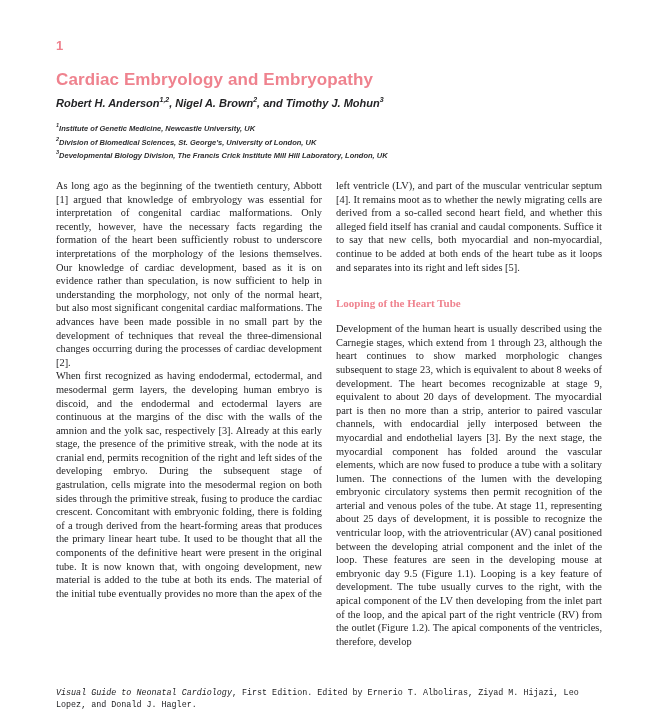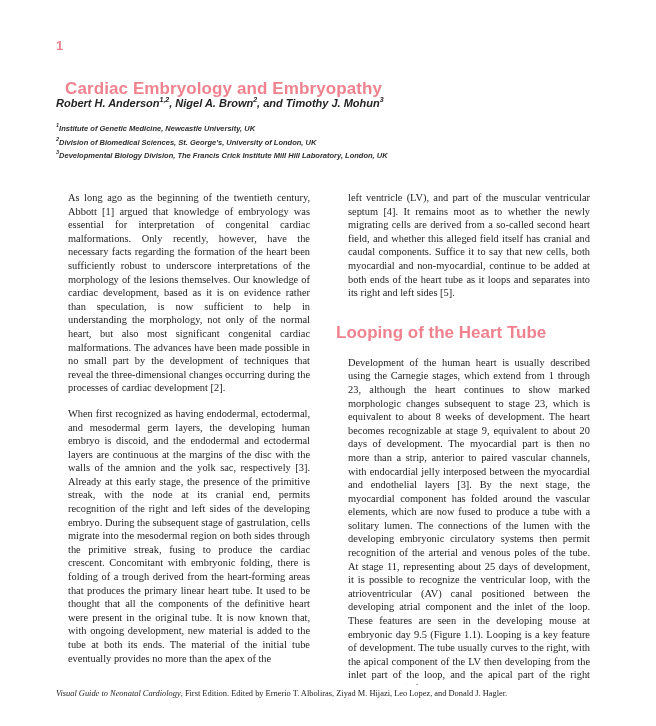--- a/index.html
+++ b/index.html
@@ -11,21 +11,21 @@
     color:#1d1d1f;
     overflow:hidden;
   }
   .chapter-num {
     position:absolute; left:56px; top:38px;
     font-family:"Liberation Sans","DejaVu Sans",sans-serif;
     font-weight:bold; font-size:13px;
     color:var(--accent,#ef828e);
   }
   .chapter-title {
-    position:absolute; left:56px; top:70px; margin:9px;
+    position:absolute; left:56px; top:70px; margin:0;
     font-family:"Liberation Sans","DejaVu Sans",sans-serif;
     font-weight:bold; font-size:17px; letter-spacing:0.1px;
     color:var(--accent,#ef828e);
   }
   .authors {
     position:absolute; left:56px; top:96px; margin:0;
     font-family:"Liberation Sans","DejaVu Sans",sans-serif;
     font-style:italic; font-weight:bold; font-size:11px;
     color:#242426;
   }
@@ -38,37 +38,37 @@
   }
   .affiliations p { margin:0; }
   .affiliations sup { font-size:5.5px; }
   .columns {
     position:absolute; left:56px; top:179px;
     width:546px; height:506px;
     display:flex; gap:14px; overflow:hidden;
   }
   .col { width:266px; }
   .body-para {
-    margin:12px;
+    margin:0;
     font-size:10.4px; line-height:13.6px;
     text-align:justify;
     color:#1d1d1f;
   }
   .sec-heading {
-    font-family:Liberation Sans, sans-serif;
-    font-weight:bold; font-size:17px;
+    font-family:Liberation Serif, serif;
+    font-weight:bold; font-size:11px;
     color:var(--accent,#ef828e);
     margin:23px 0 13px 0;
   }
   .col > .sec-heading:first-child { margin-top:0; }
   .footer {
     position:absolute; left:56px; top:688px; width:552px;
     font-size:8.4px; line-height:11.5px; color:#232325;
   }
-  .footer p { margin:0; }
+  .footer p { margin:0;font-family:Liberation Mono, monospace; }
   .footer .book-title { font-style:italic; }
 </style>
 </head>
 <body>
 
 <div class="page">
 
   <header>
     <div class="chapter-num">1</div>
     <h1 class="chapter-title">Cardiac Embryology and Embryopathy</h1>

